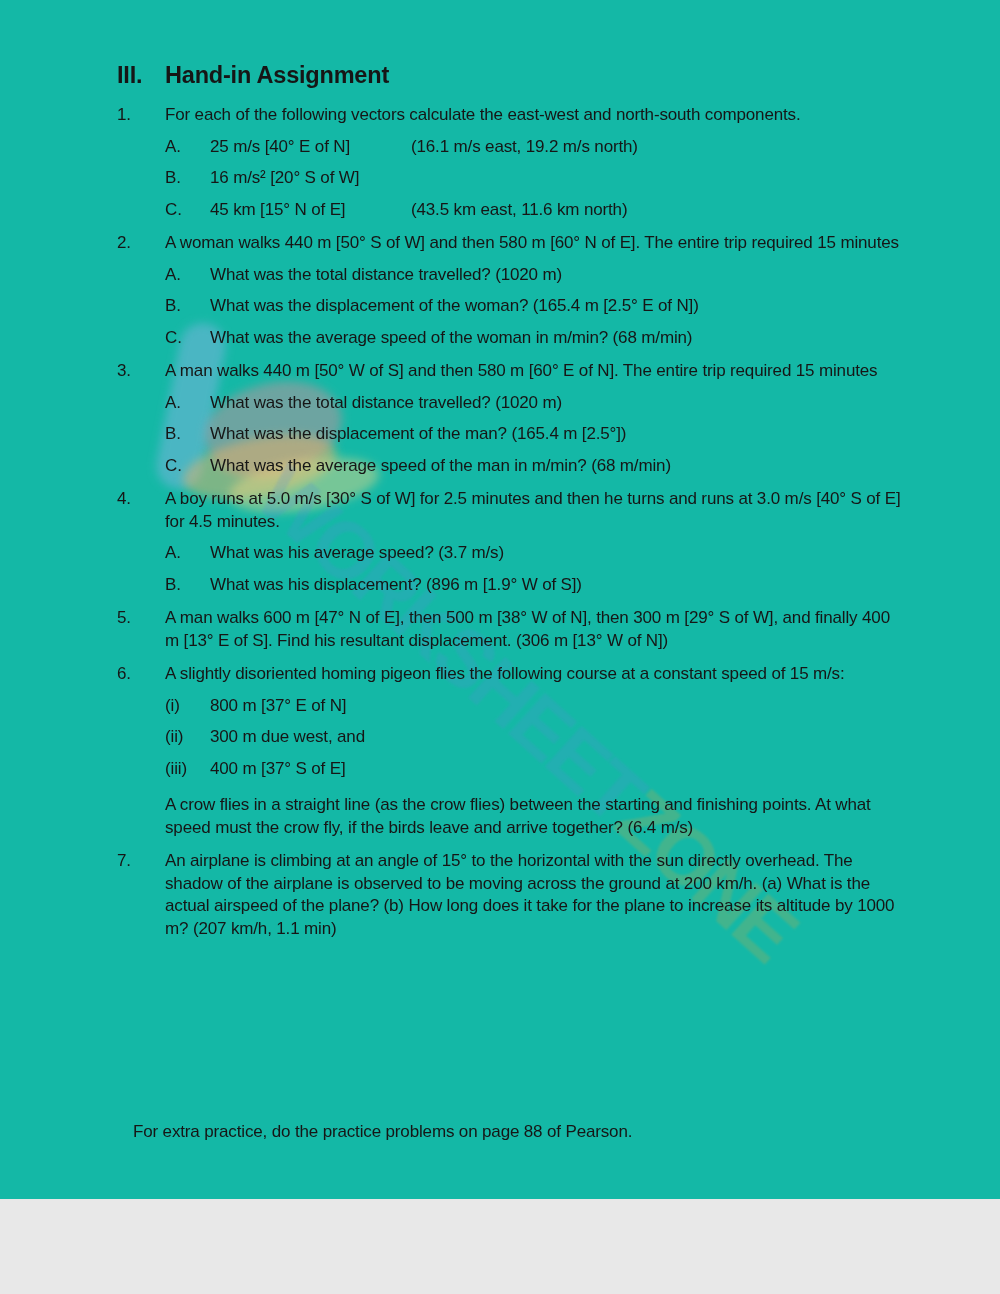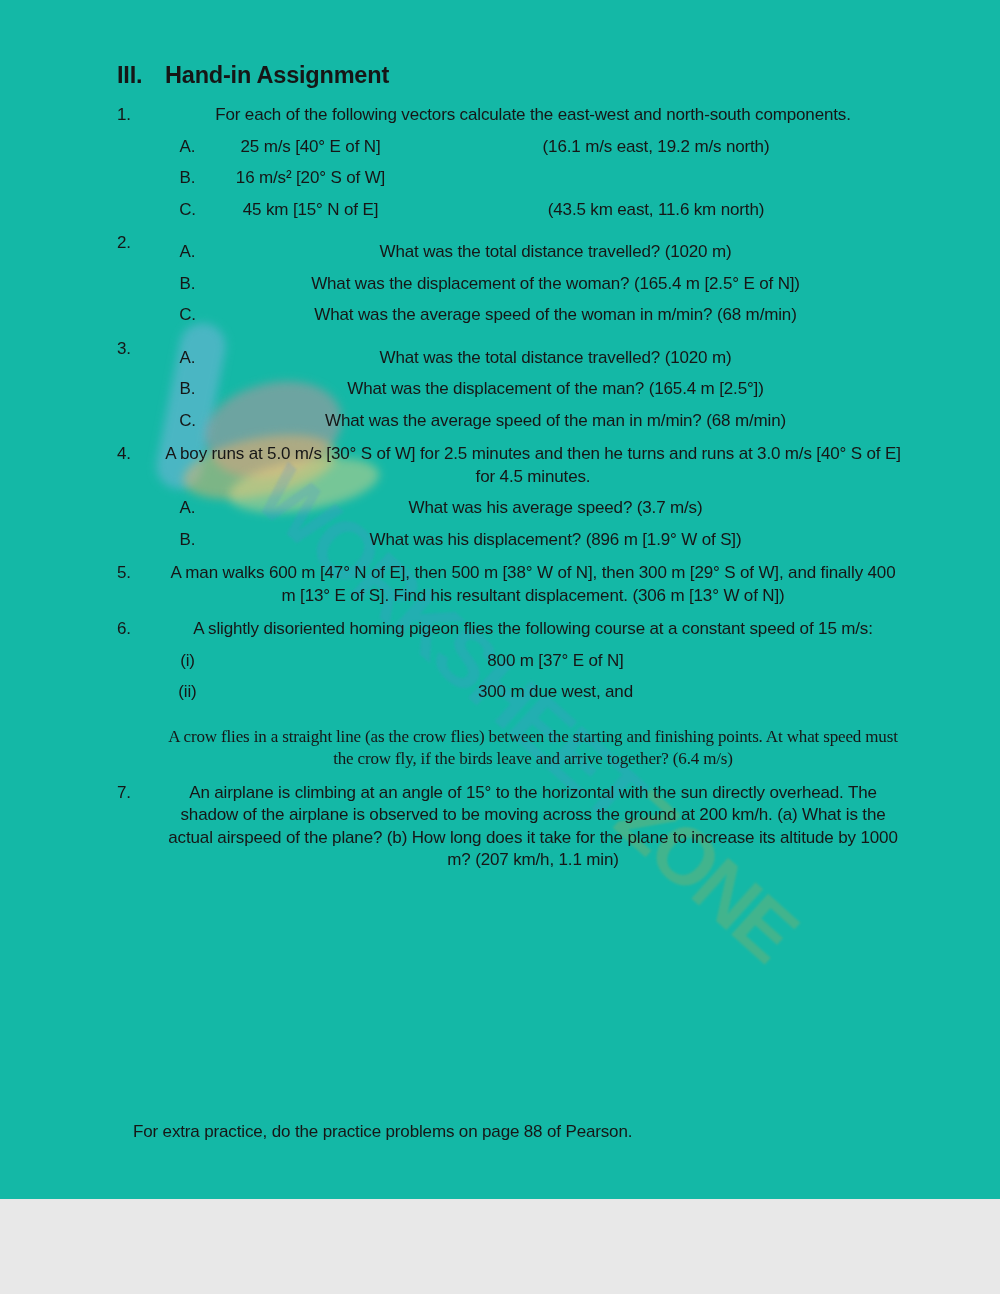--- a/index.html
+++ b/index.html
@@ -25,28 +25,28 @@
     filter:blur(1px);pointer-events:none;user-select:none;
   }
   .wm-word-blue{color:rgba(80,140,215,0.22);}
   .wm-word-orange{color:rgba(248,165,40,0.20);}
   
   .content{position:absolute;left:117px;top:62px;width:800px;}
   .doc-title{display:flex;font-size:23.5px;font-weight:bold;letter-spacing:-0.2px;margin:0 0 15px 0;}
   .t-num{width:48px;flex:none;}
   .item{display:flex;margin-top:11px;font-size:17px;line-height:22.5px;letter-spacing:-0.15px;}
   .inum{width:48px;flex:none;}
-  .ibody{width:736px;flex:none;text-align:center;}
+  .ibody{width:736px;flex:none;}
   .itext{margin:0;}
   .sub{display:flex;margin-top:9px;}
   .slab{width:45px;flex:none;}
   .svec{width:201px;flex:none;}
   .sans{flex:1;}
   .stext{flex:1;}
-  .tail{margin:22px 0 0 0;font-family:Liberation Serif, serif;}
+  .tail{margin:14px 0 0 0;}
   .extra{position:absolute;left:117px;top:1106px;font-size:17px;letter-spacing:-0.15px;margin:16px;}
   
   .footer-author{position:absolute;left:109px;top:1241px;font-size:16px;}
   .footer-page{position:absolute;left:440px;top:1241px;width:60px;text-align:center;font-size:11px;}
   .footer-site{position:absolute;left:601px;top:1241px;font-size:11px;}
   .cc-badge{position:absolute;left:230px;top:1214px;width:101px;height:45px;}
   .cc-badge svg{display:block;}
 </style>
 </head>
 <body>
@@ -84,38 +84,40 @@
           <span class="slab">C.</span>
           <span class="svec">45 km [15° N of E]</span>
           <span class="sans">(43.5 km east, 11.6 km north)</span>
         </div>
       </div>
     </div>
 
     <div class="item">
       <span class="inum">2.</span>
       <div class="ibody">
+        <p class="itext">A woman walks 440 m [50° S of W] and then 580 m [60° N of E].  The entire trip required 15 minutes</p>
         <div class="sub">
           <span class="slab">A.</span>
           <span class="stext">What was the total distance travelled? (1020 m)</span>
         </div>
         <div class="sub">
           <span class="slab">B.</span>
           <span class="stext">What was the displacement of the  woman? (165.4 m [2.5° E of N])</span>
         </div>
         <div class="sub">
           <span class="slab">C.</span>
           <span class="stext">What was the average speed of the woman in m/min? (68 m/min)</span>
         </div>
       </div>
     </div>
 
     <div class="item">
       <span class="inum">3.</span>
       <div class="ibody">
+        <p class="itext">A man walks 440 m [50° W of S] and then 580 m [60° E of N].  The entire trip required 15 minutes</p>
         <div class="sub">
           <span class="slab">A.</span>
           <span class="stext">What was the total distance travelled? (1020 m)</span>
         </div>
         <div class="sub">
           <span class="slab">B.</span>
           <span class="stext">What was the displacement of the  man? (165.4 m [2.5°])</span>
         </div>
         <div class="sub">
           <span class="slab">C.</span>
@@ -150,20 +152,24 @@
       <span class="inum">6.</span>
       <div class="ibody">
         <p class="itext">A slightly disoriented homing pigeon flies the following course at a constant speed of 15 m/s:</p>
         <div class="sub">
           <span class="slab">(i)</span>
           <span class="stext">800 m [37° E of N]</span>
         </div>
         <div class="sub">
           <span class="slab">(ii)</span>
           <span class="stext">300 m due west, and</span>
+        </div>
+        <div class="sub">
+          <span class="slab">(iii)</span>
+          <span class="stext">400 m [37° S of E]</span>
         </div>
         <p class="tail">A crow flies in a straight line (as the crow flies) between the starting and finishing points. At what speed must the crow fly, if the birds leave and arrive together? (6.4 m/s)</p>
       </div>
     </div>
 
     <div class="item">
       <span class="inum">7.</span>
       <div class="ibody">
         <p class="itext">An airplane is climbing at an angle of 15° to the horizontal with the sun directly overhead.  The shadow of the airplane is observed to be moving across the ground at 200 km/h.  (a) What is the actual airspeed of the plane? (b) How long does it take for the plane to increase its altitude by 1000 m? (207 km/h, 1.1 min)</p>
       </div>

